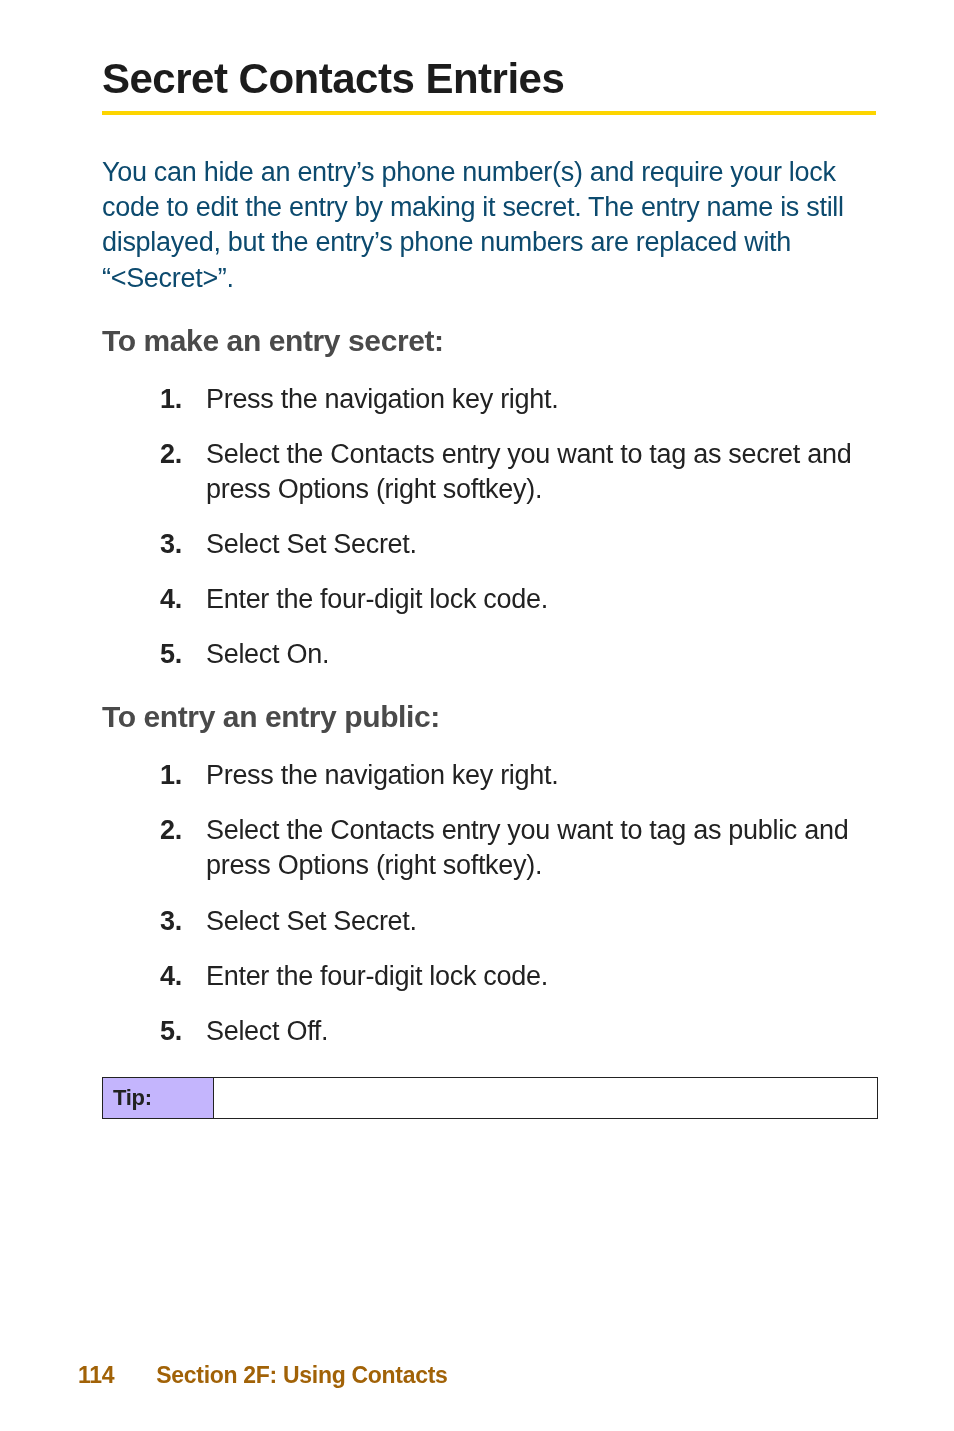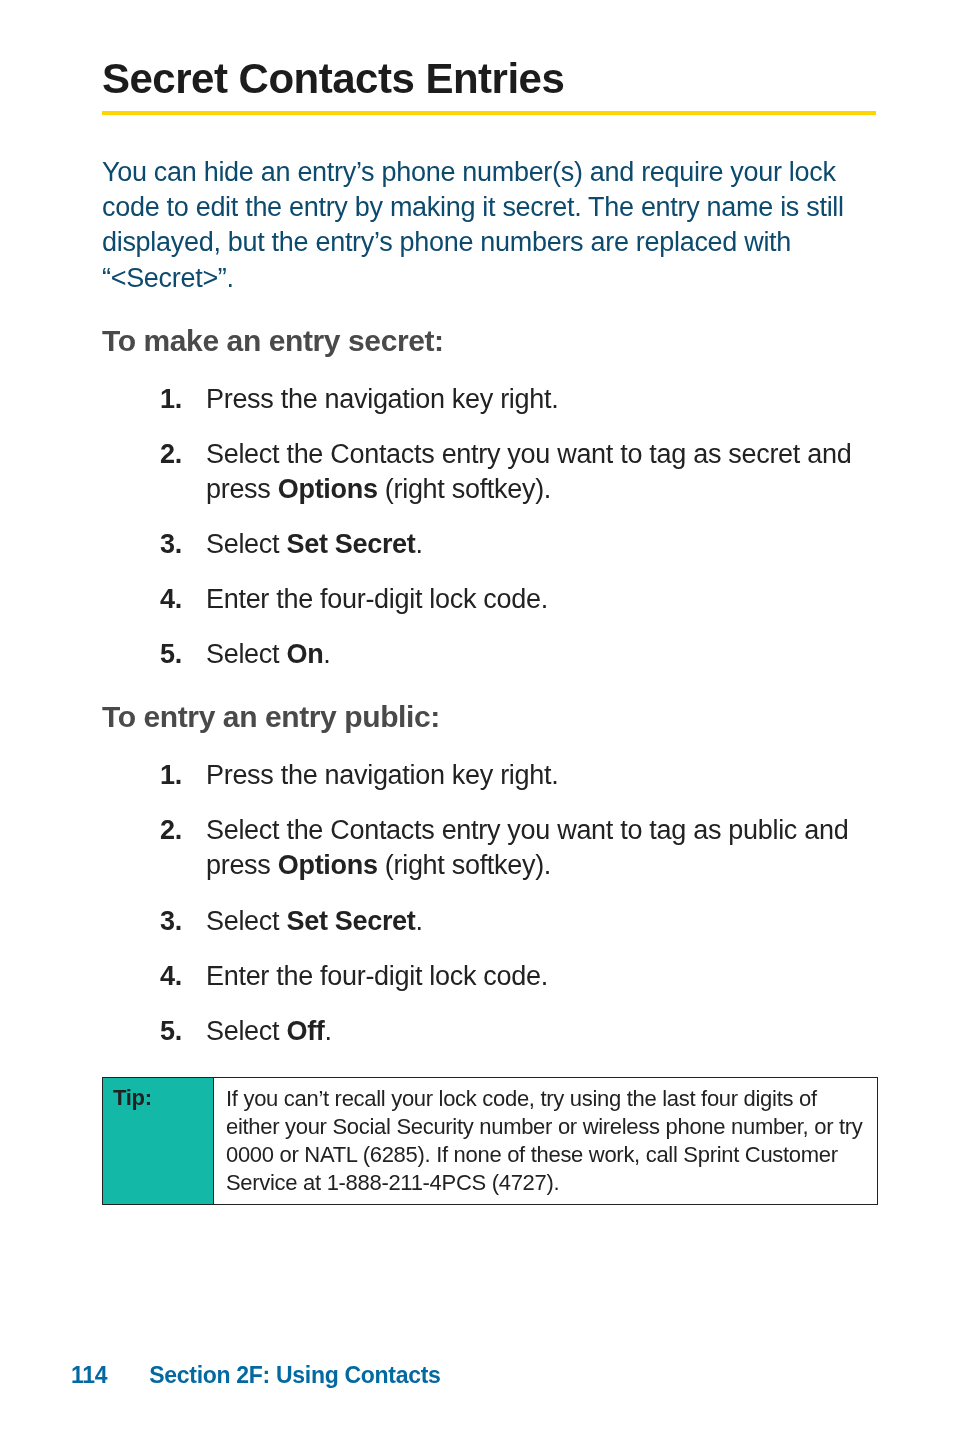--- a/index.html
+++ b/index.html
@@ -67,56 +67,56 @@
     ol.steps > li::before {
       content: counter(step) ".";
       position: absolute;
       left: 0;
       top: 0;
       font-weight: 700;
       color: #222;
       font-size: 27px;
     }
     .step-strong {
-      font-weight: 700;
+      font-weight: 400;
     }
     
     .tip-table {
       display: flex;
       border: 1px solid #222;
       width: 100%;
       font-family: "Helvetica Neue", Helvetica, Arial, sans-serif;
       margin-top: 8px;
     }
     .tip-label-cell {
       flex: 0 0 90px;
-      background: #14b8a6;
+      background: #c4b5fd;
       border-right: 1px solid #222;
       padding: 7px 10px;
       font-weight: 700;
       font-size: 22px;
       color: #222;
       letter-spacing: -0.3px;
     }
     .tip-body-cell {
       flex: 1;
       padding: 7px 12px;
       font-size: 22px;
       line-height: 1.28;
       color: #222;
       letter-spacing: -0.3px;
     }
     
     .footer {
       position: absolute;
-      left: 71px;
+      left: 78px;
       bottom: 42px;
       font-family: "Helvetica Neue", Helvetica, Arial, sans-serif;
       font-size: 23px;
-      color: #0369a1;
+      color: #a16207;
       letter-spacing: -0.3px;
     }
     .footer-page {
       font-weight: 700;
       margin-right: 36px;
     }
     .footer-section {
       font-weight: 700;
     }
   </style>
@@ -145,21 +145,20 @@
   <ol class="steps">
     <li><span>Press the navigation key right.</span></li>
     <li><span>Select the Contacts entry you want to tag as public and press </span><span class="step-strong">Options</span><span> (right softkey).</span></li>
     <li><span>Select </span><span class="step-strong">Set Secret</span><span>.</span></li>
     <li><span>Enter the four-digit lock code.</span></li>
     <li><span>Select </span><span class="step-strong">Off</span><span>.</span></li>
   </ol>
 
   <div class="tip-table">
     <div class="tip-label-cell">Tip:</div>
-    <div class="tip-body-cell">If you can’t recall your lock code, try using the last four digits of either your Social Security number or wireless phone number, or try 0000 or NATL (6285). If none of these work, call Sprint Customer Service at 1-888-211-4PCS (4727).</div>
   </div>
 
   <div class="footer">
     <span class="footer-page">114</span>
     <span class="footer-section">Section 2F: Using Contacts</span>
   </div>
 
 </div>
 
 </body></html>

